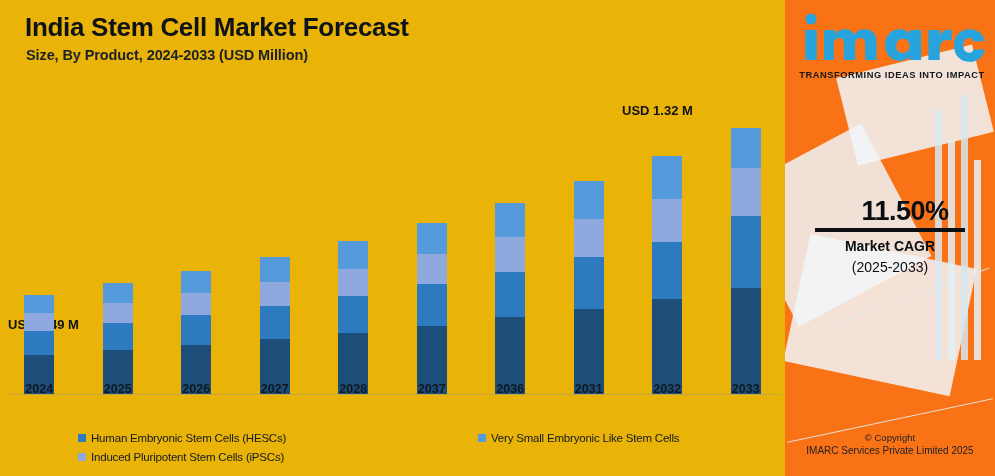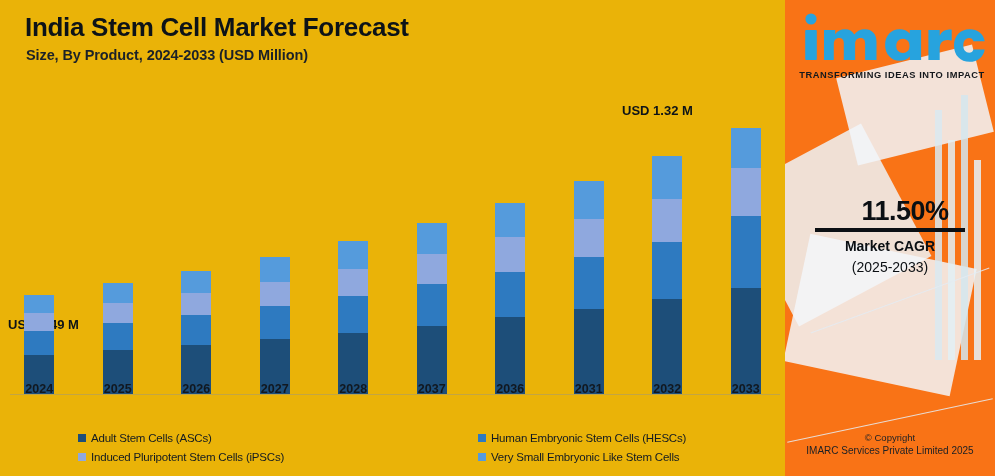--- a/index.html
+++ b/index.html
@@ -221,34 +221,30 @@
         <div class="tick">2028</div>
         <div class="tick">2037</div>
         <div class="tick">2036</div>
         <div class="tick">2031</div>
         <div class="tick">2032</div>
         <div class="tick">2033</div>
       </div>
 
     <div class="legend" id="legend">
         <div class="litem">
-          <span class="swatch" style="background: rgb(29, 78, 121);"></span>
-          <span class="ltext">Adult Stem Cells (ASCs)</span>
-        </div>
-        <div class="litem">
           <span class="swatch" style="background: rgb(46, 122, 192);"></span>
           <span class="ltext">Human Embryonic Stem Cells (HESCs)</span>
+        </div>
+        <div class="litem">
+          <span class="swatch" style="background: rgb(85, 155, 220);"></span>
+          <span class="ltext">Very Small Embryonic Like Stem Cells</span>
         </div>
         <div class="litem">
           <span class="swatch" style="background: rgb(143, 168, 222);"></span>
           <span class="ltext">Induced Pluripotent Stem Cells (iPSCs)</span>
-        </div>
-        <div class="litem">
-          <span class="swatch" style="background: rgb(85, 155, 220);"></span>
-          <span class="ltext">Very Small Embryonic Like Stem Cells</span>
         </div>
       </div>
   </div>
 
   <div class="right">
     <div class="wm">
       <i class="p1"></i>
         <i class="p2"></i>
         <i class="p3"></i>
       <i class="v1"></i>

